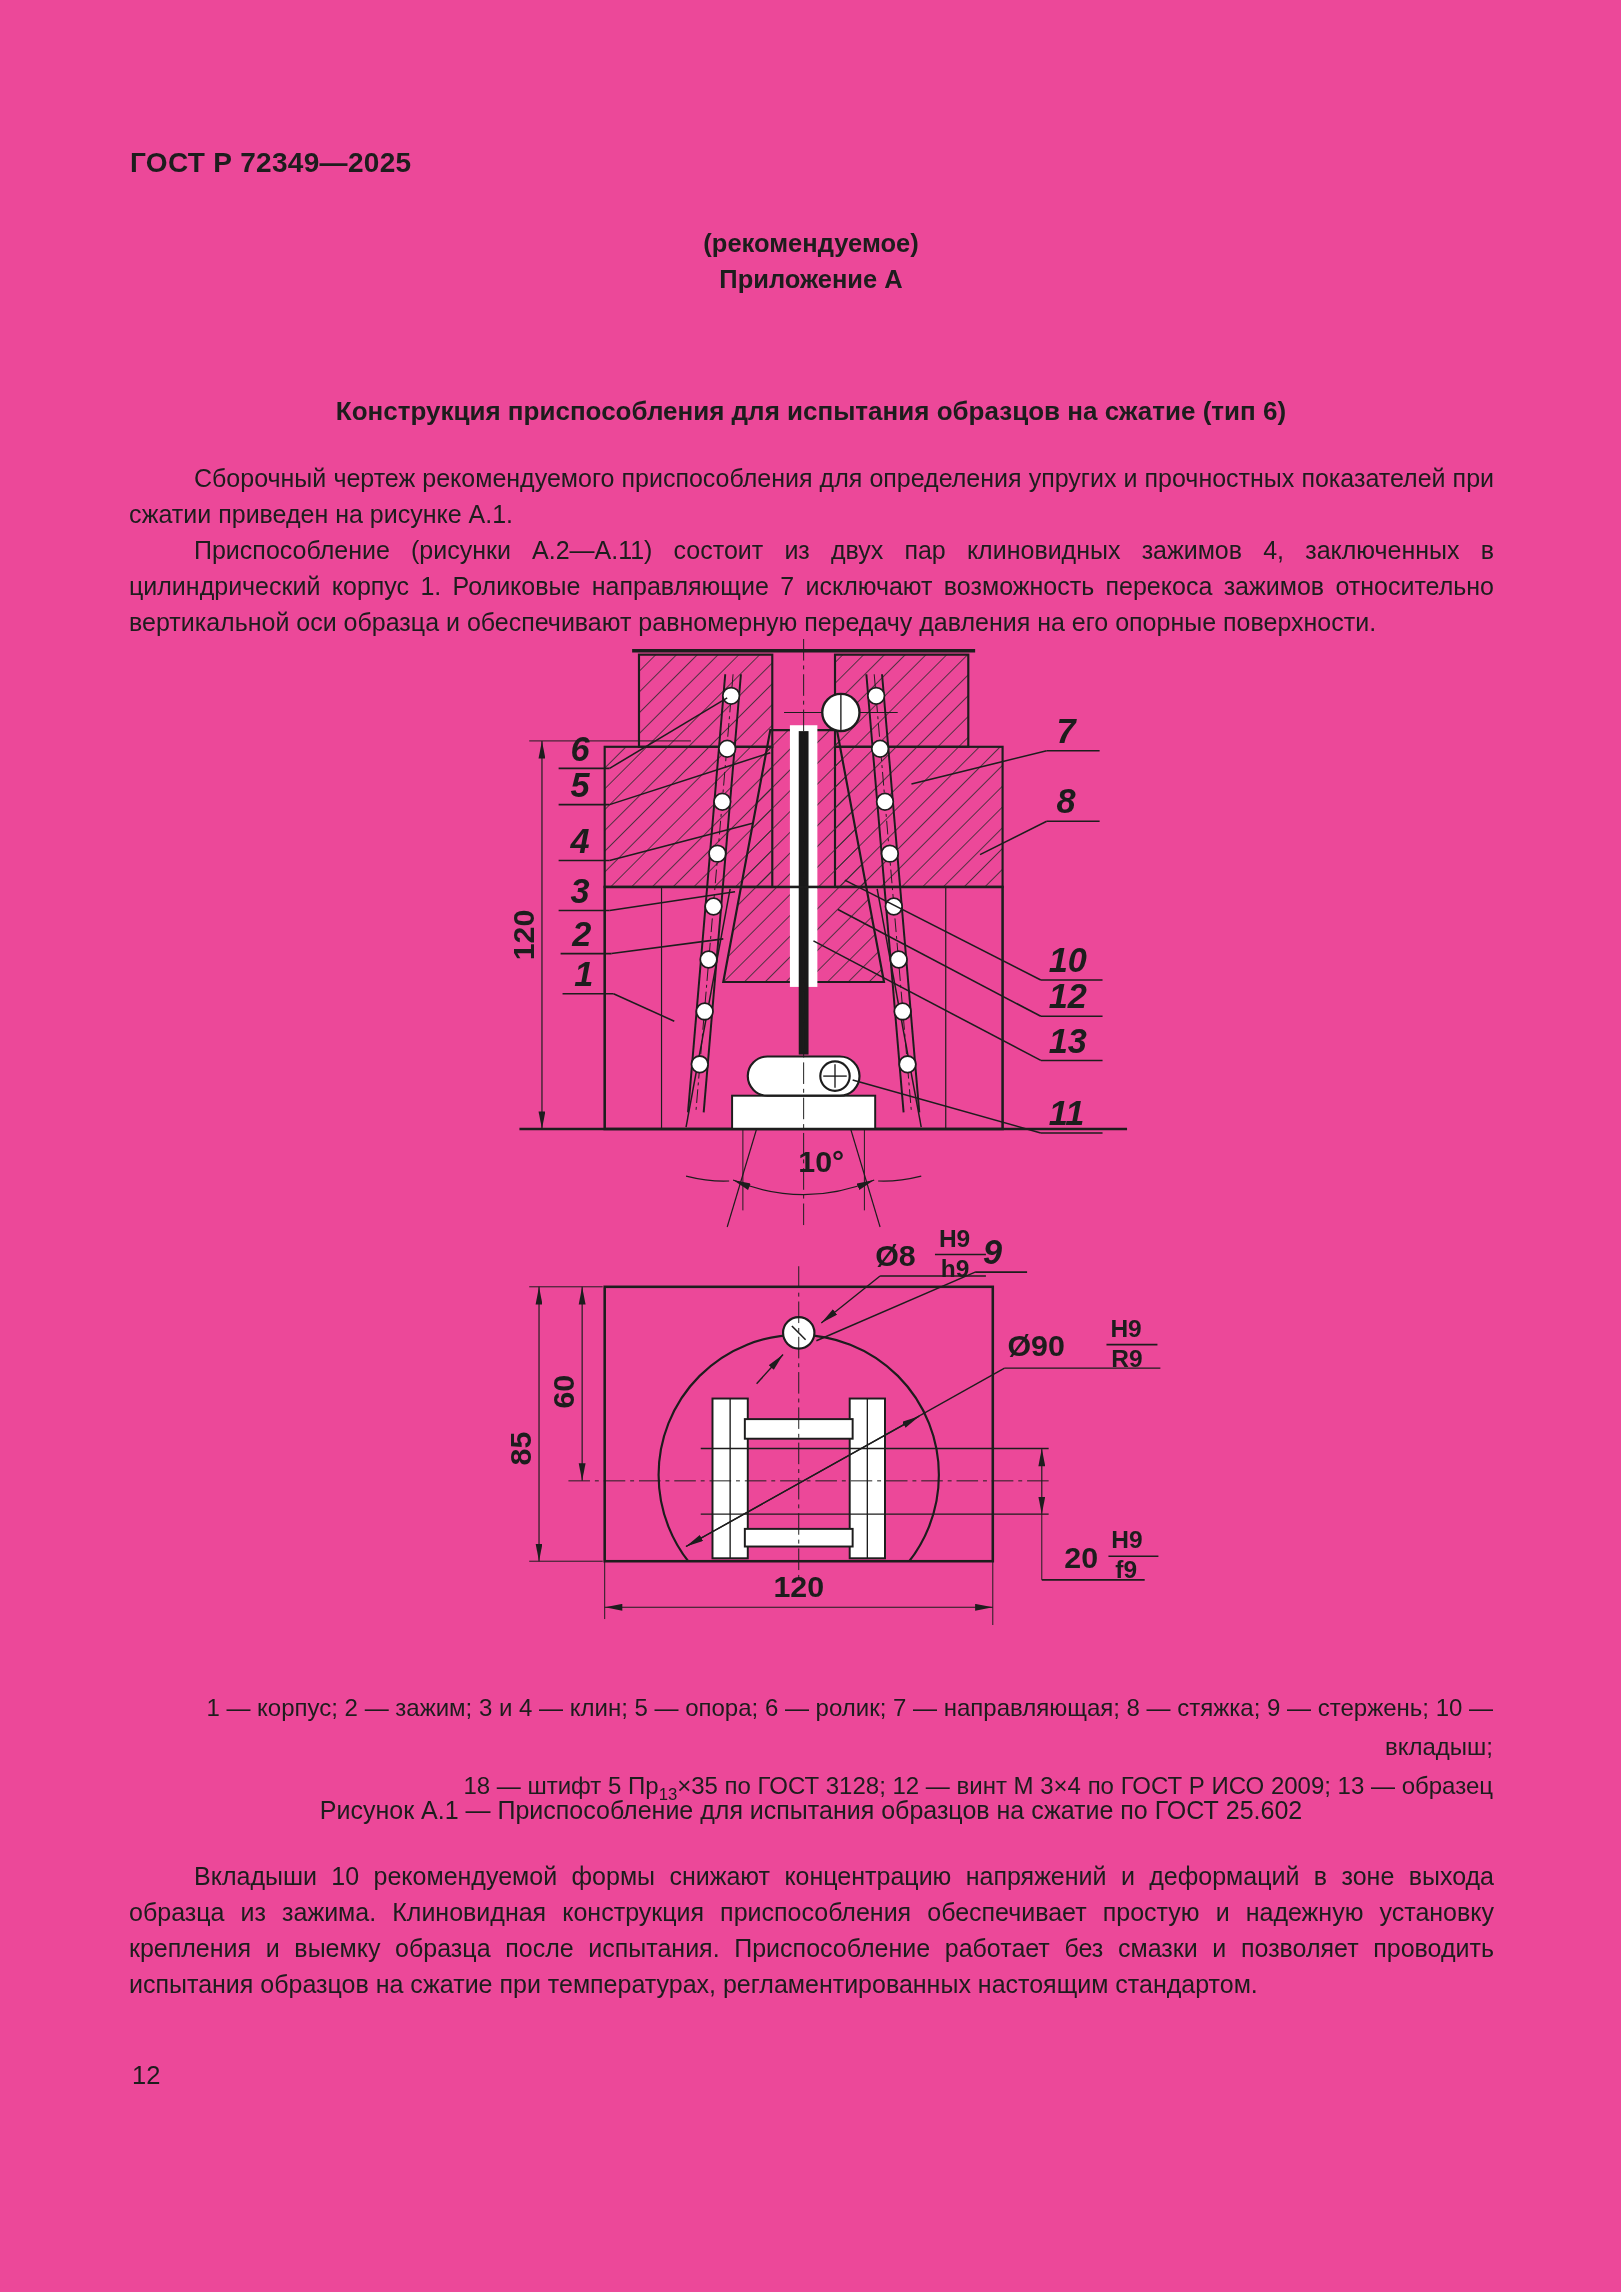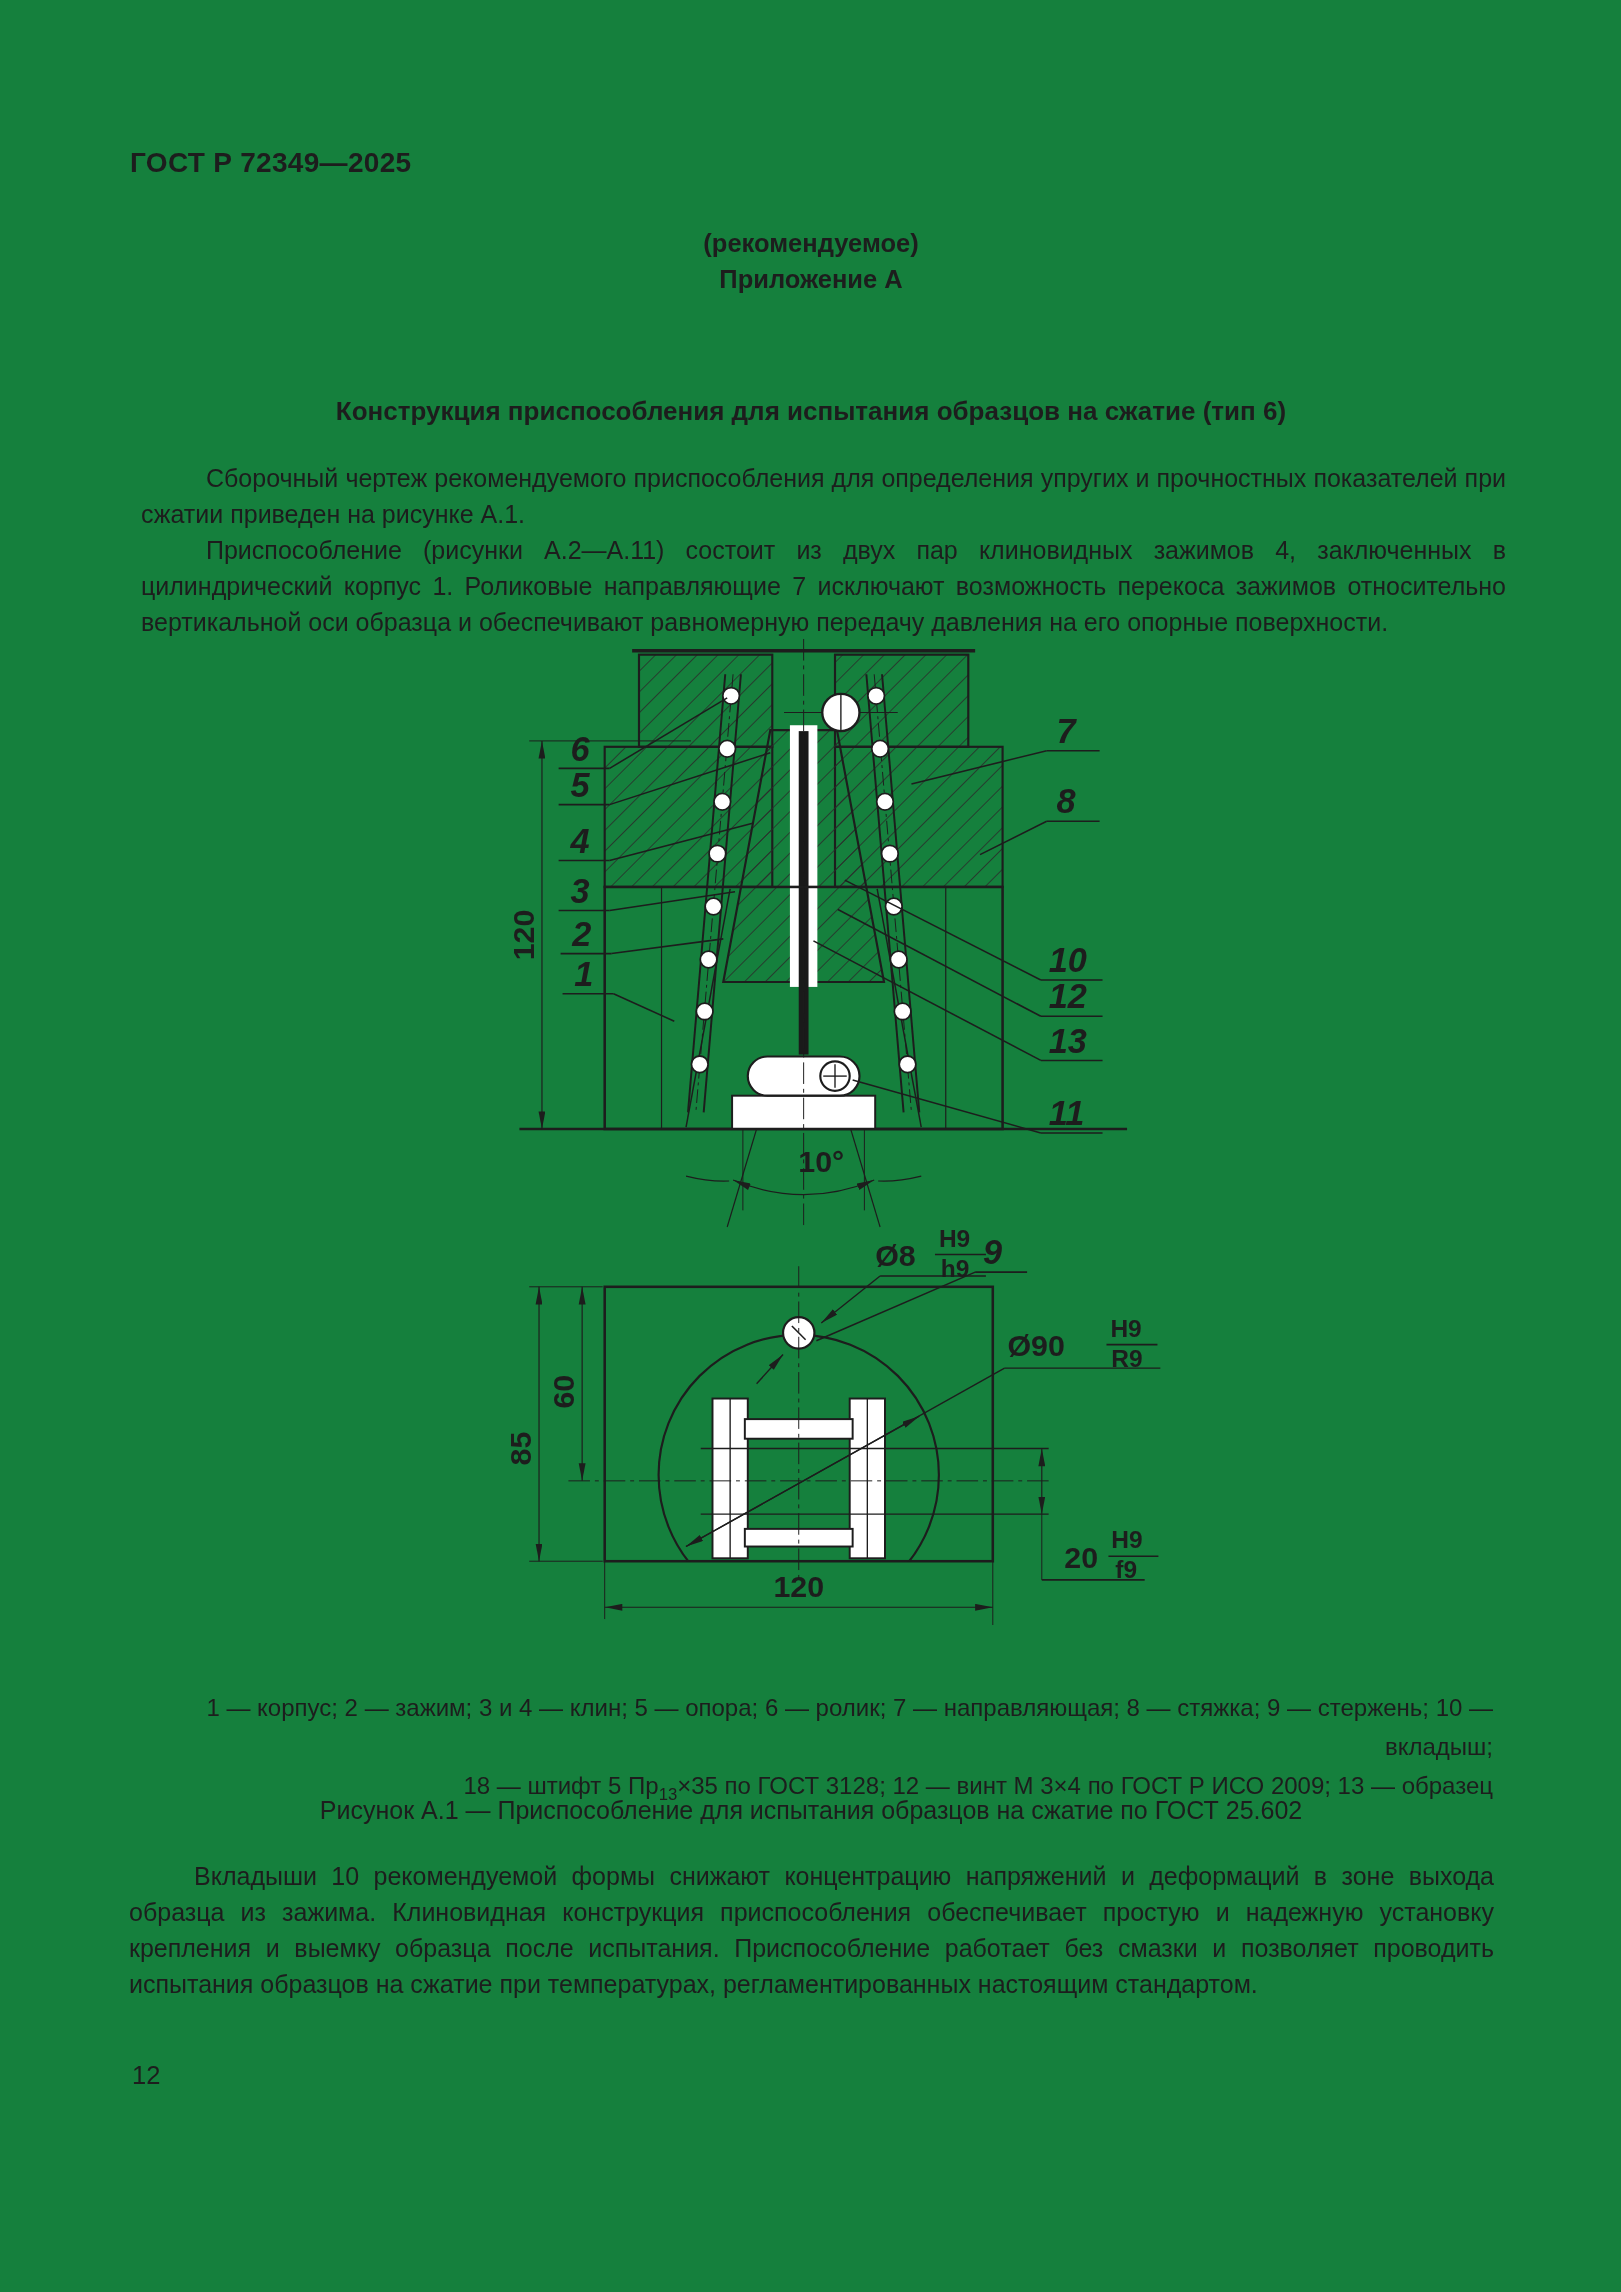--- a/index.html
+++ b/index.html
@@ -1,26 +1,26 @@
 <!DOCTYPE html>
 <html><head>
 <meta charset="utf-8">
 <style>
   html,body{margin:0;padding:0;background:#e8e8e8;}
-  .page{position:relative;width:1621px;height:2293px;background:#15803d;
+  .page{position:relative;width:1621px;height:2293px;background:#ec4899;
         font-family:"Liberation Sans",sans-serif;color:#1d1d1d;overflow:hidden;}
   .doc-header{position:absolute;left:130px;top:147px;font-size:28px;font-weight:bold;letter-spacing:0.3px;}
   .appendix{position:absolute;left:129px;top:225px;width:1364px;text-align:center;
             font-size:25.5px;font-weight:bold;line-height:36px;}
   .section-title{position:absolute;left:129px;top:396px;width:1364px;text-align:center;
             font-size:26px;font-weight:bold;}
   .bodytext{position:absolute;left:129px;width:1365px;font-size:25px;line-height:36px;
             text-align:justify;margin:0;}
   .bodytext p{margin:0;text-indent:65px;text-align:justify;}
-  .p12{top:460px;margin-left:12px;}
+  .p12{top:460px;}
   .p3{top:1858px;}
   .legend{position:absolute;left:129px;top:1688px;width:1364px;text-align:center;
           font-size:24px;line-height:39px;font-style:italic;}
   .legend .leg-line{font-style:normal;text-align:right;}
   .legend sub{font-size:16.7px;}
   .fig-caption{position:absolute;left:129px;top:1796px;width:1364px;text-align:center;font-size:25px;}
   .page-num{position:absolute;left:132px;top:2061px;font-size:25.5px;}
   svg text{font-family:"Liberation Sans",sans-serif;fill:#1d1d1d;}
   .dimtxt{font-size:31px;font-weight:bold;}
   .fittxt{font-size:25px;font-weight:bold;}

